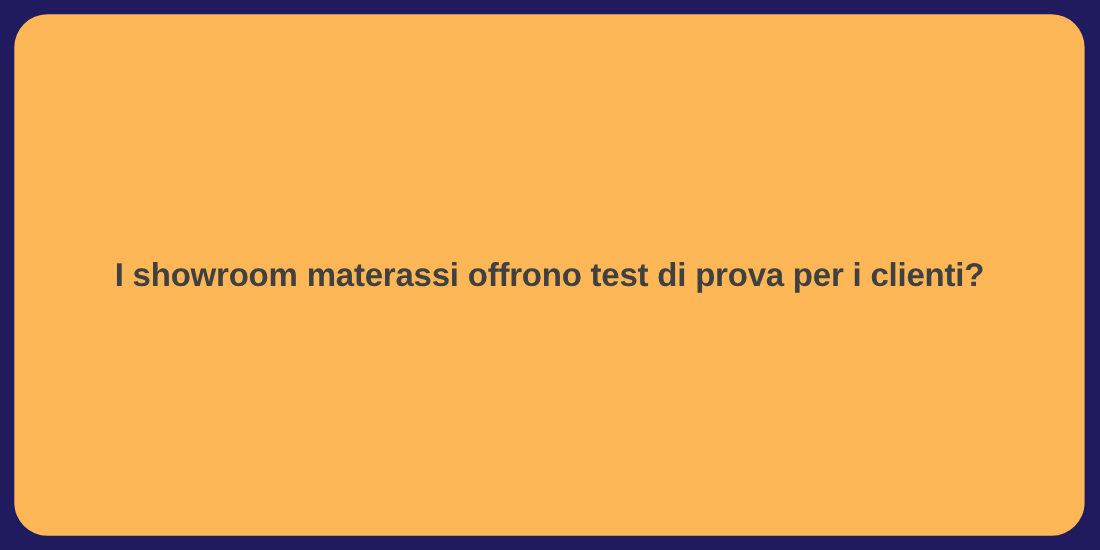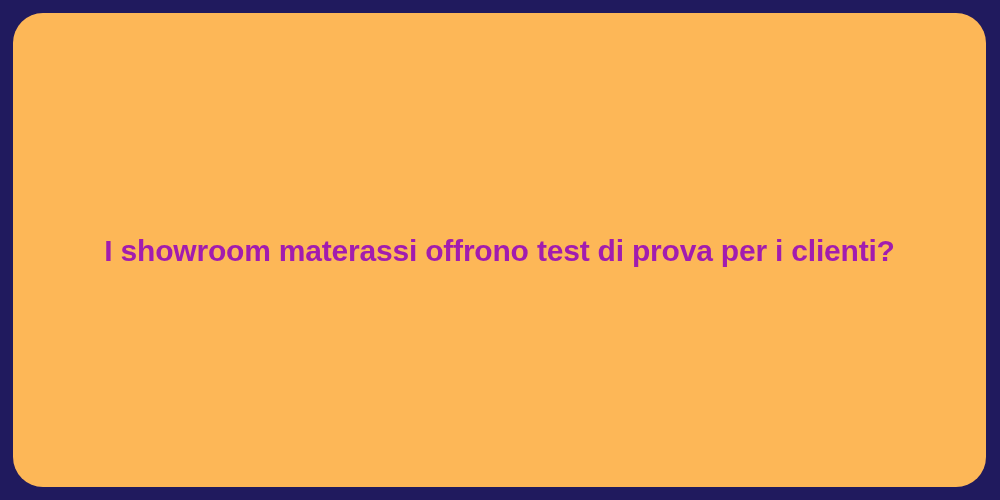--- a/index.html
+++ b/index.html
@@ -32,21 +32,21 @@
     border-radius: 30px;
     display: flex;
     align-items: center;
     justify-content: center;
     text-align: center;
     padding: 0 40px;
   }
 
   #faq-question {
     margin: 0;
-    color: #a21caf;
+    color: #404040;
     font-family: "Liberation Sans", sans-serif;
     font-size: 30px;
     font-weight: 700;
     line-height: 1.3;
     letter-spacing: -0.2px;
     white-space: nowrap;
   }
 </style>
 </head>
 <body>

